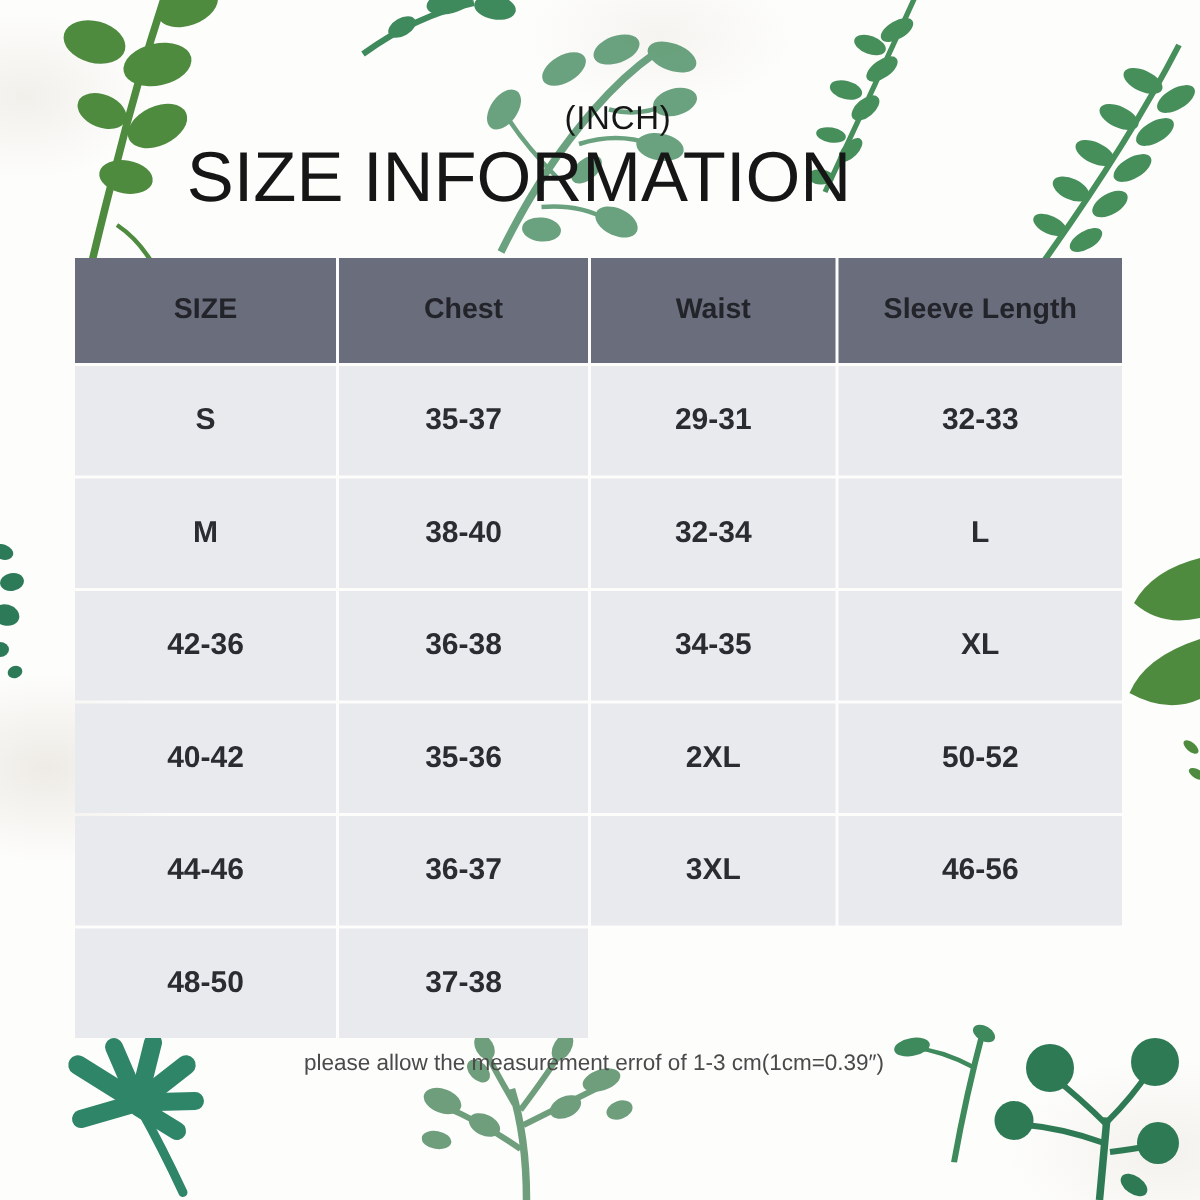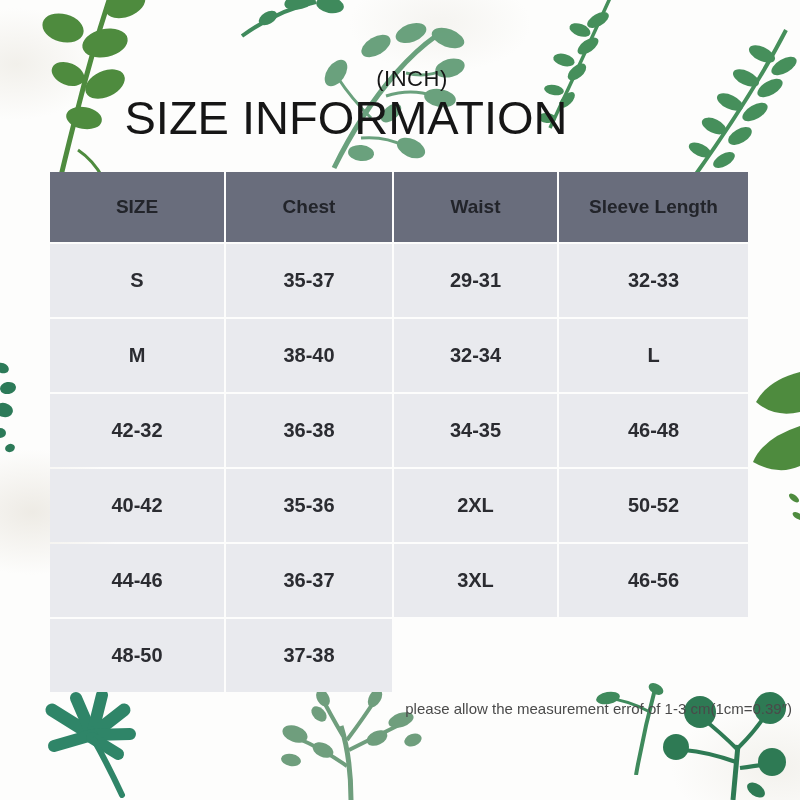--- a/index.html
+++ b/index.html
@@ -63,21 +63,21 @@
     background: var(--cell-bg, #e9eaee);
     font-size: 20px; color: var(--cell-text, #2b2c31);
   }
   .cell.th {
     background: var(--header-bg, #696d7c);
     color: var(--header-text, #22242a);
     font-size: 19px;
   }
 
   .note {
-    position: absolute; left: 0; top: 700px; width: 792px; text-align: right;
+    position: absolute; left: 0; top: 700px; width: 792px; text-align: center;
     font-size: 15px; color: var(--note-text, #4a4a4a); z-index: 2;
   }
 </style>
 </head>
 <body>
 
 <div class="page">
 
   <svg class="decor d-top-left" width="140" height="200" viewBox="0 0 140 200">
     <path d="M105 0 Q85 60 70 120 Q62 150 52 192" stroke-width="5"></path>
@@ -221,25 +221,25 @@
     <div class="cell">S</div>
     <div class="cell">35-37</div>
     <div class="cell">29-31</div>
     <div class="cell">32-33</div>
 
     <div class="cell">M</div>
     <div class="cell">38-40</div>
     <div class="cell">32-34</div>
 
     <div class="cell">L</div>
-    <div class="cell">42-32</div>
+    <div class="cell">42-36</div>
     <div class="cell">36-38</div>
     <div class="cell">34-35</div>
 
-    <div class="cell">46-48</div>
+    <div class="cell">XL</div>
     <div class="cell">40-42</div>
     <div class="cell">35-36</div>
 
     <div class="cell">2XL</div>
     <div class="cell">50-52</div>
     <div class="cell">44-46</div>
     <div class="cell">36-37</div>
 
     <div class="cell">3XL</div>
     <div class="cell">46-56</div>

